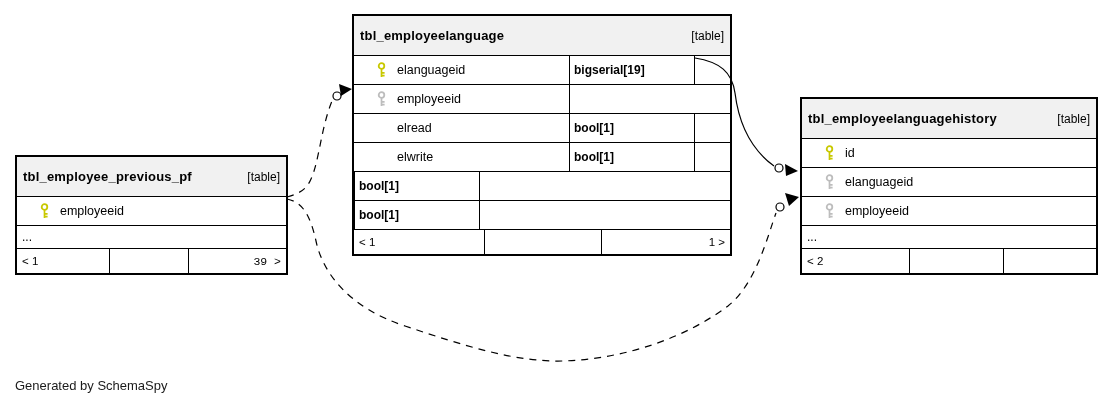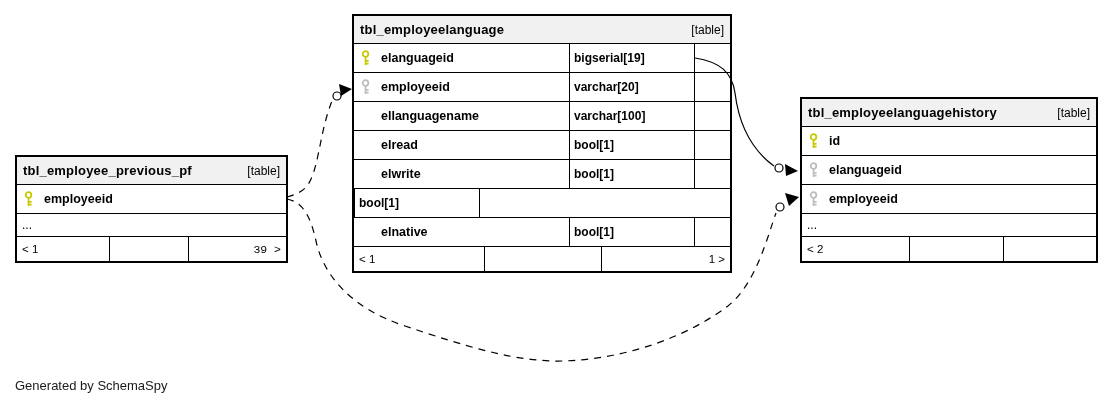--- a/index.html
+++ b/index.html
@@ -3,25 +3,25 @@
 <meta charset="utf-8">
 <style>
   html,body{margin:0;padding:0;background:#fff;}
   body{width:1112px;height:411px;position:relative;font-family:"Liberation Sans","DejaVu Sans",sans-serif;color:#000;}
   .canvas{position:absolute;inset:0;width:1112px;height:411px;}
 
   .edges{position:absolute;left:0;top:0;width:1112px;height:411px;pointer-events:none;z-index:5;}
 
   .db-table{position:absolute;border:2px solid #000;background:#fff;box-sizing:border-box;z-index:2;}
   .t-header{display:flex;justify-content:space-between;align-items:center;background:#f1f1f1;
-            border-bottom:1px solid #000;height:28px;padding:0 6px;box-sizing:border-box;}
+            border-bottom:1px solid #000;height:40px;padding:0 6px;box-sizing:border-box;}
   .t-name{font-weight:bold;font-size:13px;letter-spacing:.2px;}
   .t-tag{font-size:12px;}
   .t-row{display:flex;align-items:center;height:29px;border-bottom:1px solid #000;box-sizing:border-box;font-size:12.5px;}
-  .c-name{display:flex;align-items:center;padding-left:6px;box-sizing:border-box;height:100%;font-weight:bold;}
+  .c-name{display:flex;align-items:center;padding-left:22px;box-sizing:border-box;height:100%;}
   .keyslot{width:12px;height:16px;margin-right:9px;flex:0 0 12px;display:inline-flex;align-items:center;}
   .key-primary{color:#c8c800;}
   .key-foreign{color:#bdbdbd;}
   .c-type{border-left:1px solid #000;height:100%;display:flex;align-items:center;
           padding-left:4px;font-size:12px;box-sizing:border-box;}
   .c-spacer{border-left:1px solid #000;height:100%;flex:1;}
   .t-ellipsis{height:23px;border-bottom:1px solid #000;box-sizing:border-box;display:flex;align-items:center;
               padding-left:5px;font-size:12px;}
   .t-footer{display:flex;height:24px;font-size:11.5px;box-sizing:border-box;}
   .t-footer .fcell{box-sizing:border-box;display:flex;align-items:center;padding:0 5px;height:100%;}
@@ -88,32 +88,23 @@
     <div class="t-row">
       <span class="c-name">
         <span class="keyslot key-foreign">
           <svg width="11" height="16" viewBox="0 0 11 16">
               <circle cx="5.5" cy="4" r="2.8" fill="none" stroke="currentColor" stroke-width="1.8"></circle>
               <path d="M5.5 6.8 V15 M5.5 10.8 H8.6 M5.5 13.6 H8.6" stroke="currentColor" stroke-width="1.7" fill="none"></path>
             </svg>
         </span>
         <span>employeeid</span>
       </span>
-      <span class="c-type">varchar[20]</span>
-      <span class="c-spacer"></span>
-    </div>
-
-    <div class="t-row">
-      <span class="c-name">
-        <span class="keyslot"></span>
-        <span>ellanguagename</span>
-      </span>
-      <span class="c-type">varchar[100]</span>
-      <span class="c-spacer"></span>
-    </div>
+      <span class="c-spacer"></span>
+    </div>
+
 
     <div class="t-row">
       <span class="c-name">
         <span class="keyslot"></span>
         <span>elread</span>
       </span>
       <span class="c-type">bool[1]</span>
       <span class="c-spacer"></span>
     </div>
 
@@ -125,24 +116,20 @@
       <span class="c-type">bool[1]</span>
       <span class="c-spacer"></span>
     </div>
 
     <div class="t-row">
       <span class="c-type">bool[1]</span>
       <span class="c-spacer"></span>
     </div>
 
     <div class="t-row">
-      <span class="c-name">
-        <span class="keyslot"></span>
-        <span>elnative</span>
-      </span>
       <span class="c-type">bool[1]</span>
       <span class="c-spacer"></span>
     </div>
 
     <div class="t-footer">
       <span class="fcell" style="flex:0 0 130px;">&lt; 1</span>
       <span class="fcell" style="flex:0 0 117px;"></span>
       <span class="fcell fright" style="flex:1;">1 &gt;</span>
     </div>
   </div>

